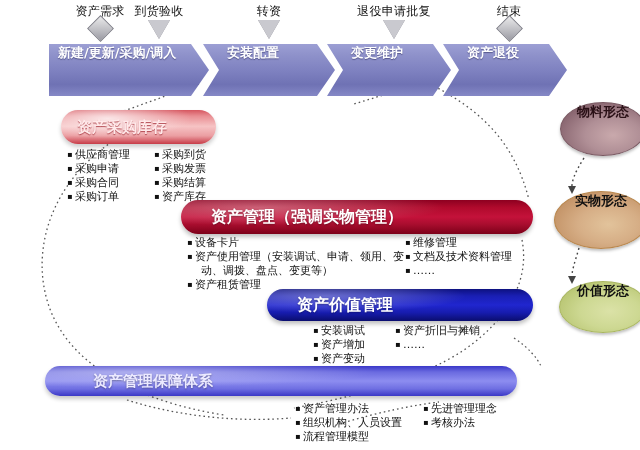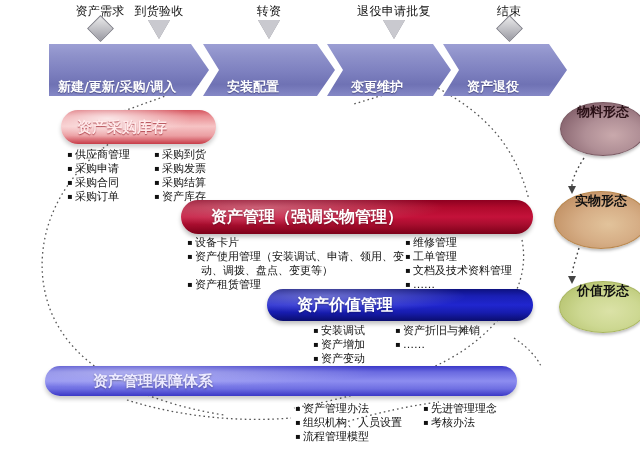--- a/index.html
+++ b/index.html
@@ -33,21 +33,21 @@
     border-right:11px solid transparent;
     border-top:19px solid #c9c9cf;
     filter:drop-shadow(0 0 0 #8b8b93);
   }
 
   
   .chev{
     position:absolute;height:52px;
     background:linear-gradient(180deg,#9c9fd4 0%,#8e91ca 22%,#7e81c0 52%,#6f72b4 78%,#8588c6 100%);
     border:1px solid #5d60a6;
-    display:flex;align-items:flex-end;
+    display:flex;align-items:flex-start;
     box-shadow:0 2px 2px rgba(0,0,0,.25);
   }
   .chev span{
     color:#ffffff;font-size:13px;font-weight:bold;margin-left:9px;white-space:nowrap;
     text-shadow:0 1px 1px rgba(40,40,90,.55);
   }
   .chev.arrow{
     clip-path:polygon(0 0, calc(100% - 18px) 0, 100% 50%, calc(100% - 18px) 100%, 0 100%);
     border:none;
   }
@@ -219,21 +219,20 @@
     <ul>
       <li>设备卡片</li>
       <li>资产使用管理（安装调试、申请、领用、变</li>
       <li class="cont">动、调拨、盘点、变更等）</li>
       <li>资产租赁管理</li>
     </ul>
   </div>
   <div class="bullets" style="left:396px;top:236px;">
     <ul>
       <li>维修管理</li>
-      <li>工单管理</li>
       <li>文档及技术资料管理</li>
       <li>……</li>
     </ul>
   </div>
 
   <div class="capsule cap-blue" style="left:258px;top:289px;width:266px;height:32px;">
     <span class="cap-label" style="margin-left:30px;">资产价值管理</span>
   </div>
   <div class="bullets" style="left:304px;top:324px;">
     <ul>

